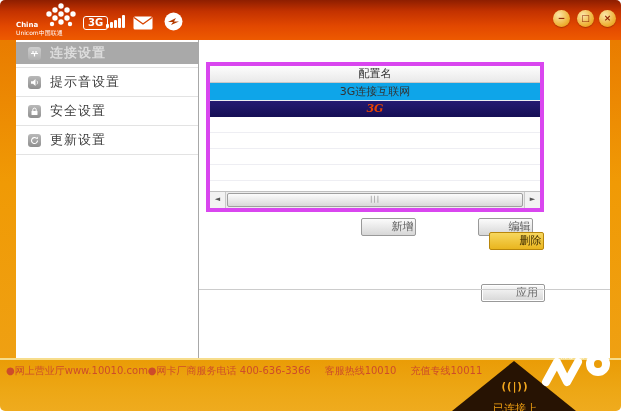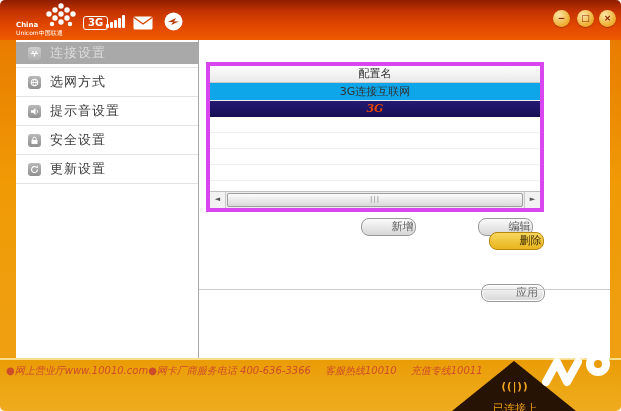--- a/index.html
+++ b/index.html
@@ -39,21 +39,21 @@
     background:linear-gradient(180deg,#e97c00,#f09a05 45%,#efa012);}
   .strip-right{position:absolute;left:610px;top:40px;width:11px;height:318px;
     background:linear-gradient(180deg,#e97c00,#f09a05 45%,#efa012);}
   
   .sidebar{position:absolute;left:16px;top:40px;width:183px;height:318px;background:#fff;
     border-right:1px solid #a8a8a8;box-sizing:border-box;padding-top:2px;}
   .side-row{position:relative;height:29px;}
   .side-row::after{content:"";position:absolute;left:0;right:0;top:25px;height:1px;background:#e3e3e3;}
   .side-item{height:22px;display:flex;align-items:center;gap:9px;padding-left:12px;cursor:pointer;}
   .side-item .lab{font-size:13px;color:#3c3c3c;letter-spacing:1px;}
-  .side-item.sel{background:#a9a9a9;}
+  .side-item.sel{background:#a9a9a9;font-weight:bold;}
   .side-item.sel .lab{color:#dcdcdc;}
   .sicon{width:13px;height:13px;border-radius:3px;flex:0 0 13px;
     background:linear-gradient(180deg,#b9b9b9,#8f8f8f);display:flex;align-items:center;justify-content:center;}
   .side-item.sel .sicon{background:linear-gradient(180deg,#cfcfcf,#b0b0b0);}
   
   .main{position:absolute;left:199px;top:40px;width:411px;height:318px;background:#fff;}
   .main-hr{position:absolute;left:199px;top:289px;width:411px;height:1px;background:#cccccc;}
   .cfg-table{
     position:absolute;left:206px;top:62px;width:338px;height:150px;
     border:4px solid #d946ef;box-sizing:border-box;display:flex;flex-direction:column;background:#fff;
@@ -70,34 +70,34 @@
   .t-fill{flex:1;background:repeating-linear-gradient(180deg,#ffffff 0px,#ffffff 15px,#eeeef3 15px,#eeeef3 16px);}
   .t-scroll{height:16px;border-top:1px solid #c0c0c0;background:#ececec;display:flex;}
   .t-arrow{width:15px;font-size:7px;color:#555;text-align:center;line-height:15px;background:#f2f2f2;cursor:pointer;}
   .t-arrow.l{border-right:1px solid #c9c9c9;} .t-arrow.r{border-left:1px solid #c9c9c9;}
   .t-thumb{flex:1;margin:1px;border:1px solid #9f9f9f;border-radius:2px;
     background:linear-gradient(180deg,#fcfcfc,#d9d9d9);
     font-size:7px;color:#8a8a8a;text-align:center;line-height:11px;letter-spacing:1px;cursor:grab;}
   
   .btn{
     position:absolute;height:18px;box-sizing:border-box;border:1px solid #999;
-    background:linear-gradient(180deg,#fbfbfb,#d7d7d7);border-radius:8px;
+    background:linear-gradient(180deg,#fbfbfb,#d7d7d7);border-radius:2px;
     font-size:11px;color:#5a5a5a;text-align:center;line-height:16px;cursor:pointer;
     font-family:"DejaVu Sans",sans-serif;
     padding-left:28px;
   }
   .btn-add{left:361px;top:218px;width:55px;}
   .btn-edit{left:434px;top:218px;width:55px;margin-left:44px;}
   .btn-del{left:489px;top:218px;width:55px;
     border:1px solid #b8860b;background:linear-gradient(180deg,#f7d75e,#e9b51e);color:#3f2c00;margin-top:14px;}
   .btn-apply{left:481px;top:284px;width:64px;box-shadow:inset 0 0 0 1px #ffffff;color:#6a6a6a;}
   
   .footer{position:absolute;left:0;top:358px;width:621px;height:53px;
     background:linear-gradient(180deg,#ea9c06,#eda715 60%,#efab1e);
-    border-top:2px solid #f7dd8c;box-sizing:border-box;font-style:italic;}
+    border-top:2px solid #f7dd8c;box-sizing:border-box;}
   .f-text{position:absolute;left:6px;top:4px;font-size:10px;color:#cd4c2a;white-space:nowrap;}
   .f-text .fseg{margin-right:14px;}
   .tri{position:absolute;left:452px;bottom:0;width:0;height:0;
     border-left:62px solid transparent;border-right:62px solid transparent;
     border-bottom:50px solid #271303;}
   .sig-glyph{position:absolute;left:489px;top:381px;width:52px;text-align:center;
     color:#f3a81e;font-size:10px;font-weight:bold;letter-spacing:1px;}
   .conn-status{position:absolute;left:487px;top:401px;width:56px;text-align:center;
     color:#f0a012;font-size:11px;}
   .wo-logo{position:absolute;left:538px;top:346px;}
@@ -157,31 +157,20 @@
         <div class="side-item sel">
       <span class="sicon">
         <svg width="9" height="9" viewBox="0 0 9 9">
               <path d="M1 4.5 h7 M3 2 v2 M6 2 v2 M4.5 4.5 v3" stroke="#fff" stroke-width="1.2" fill="none"></path>
             </svg>
       </span>
       <span class="lab">连接设置</span>
     </div>
       </div>
 
-    <div class="side-row">
-        <div class="side-item">
-      <span class="sicon">
-        <svg width="9" height="9" viewBox="0 0 9 9">
-              <circle cx="4.5" cy="4.5" r="3.4" stroke="#fff" stroke-width="1" fill="none"></circle>
-              <path d="M1.1 4.5 h6.8 M4.5 1.1 c-2 2-2 4.8 0 6.8 M4.5 1.1 c2 2 2 4.8 0 6.8" stroke="#fff" stroke-width="0.8" fill="none"></path>
-            </svg>
-      </span>
-      <span class="lab">选网方式</span>
-    </div>
-      </div>
 
 
     <div class="side-row">
         <div class="side-item">
       <span class="sicon">
         <svg width="9" height="9" viewBox="0 0 9 9">
               <path d="M1 3.2 h2 L5.5 1 v7 L3 5.8 H1 Z" fill="#fff"></path>
               <path d="M6.8 2.8 c1 1 1 2.5 0 3.5" stroke="#fff" stroke-width="0.9" fill="none"></path>
             </svg>
       </span>

